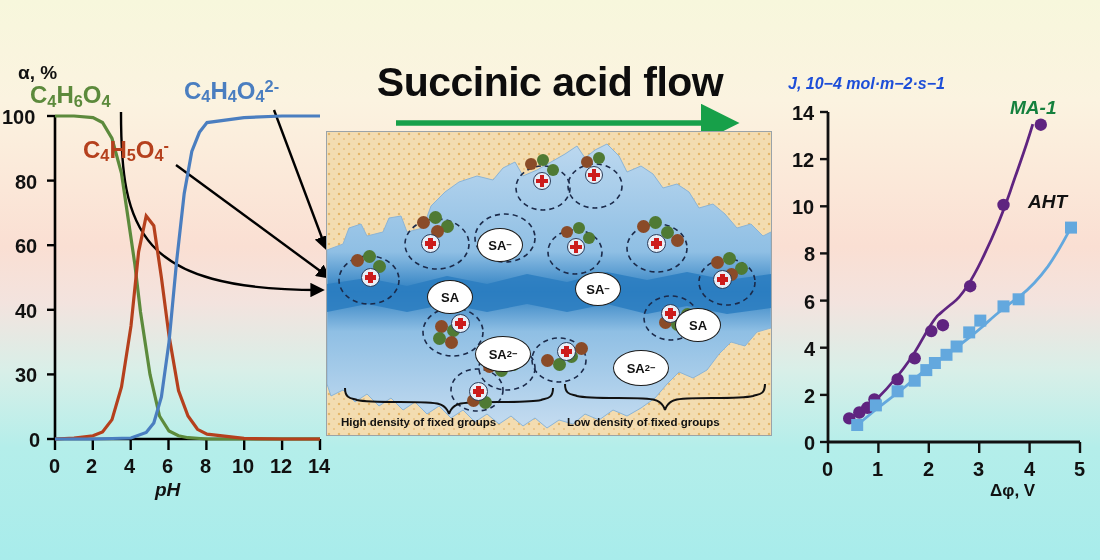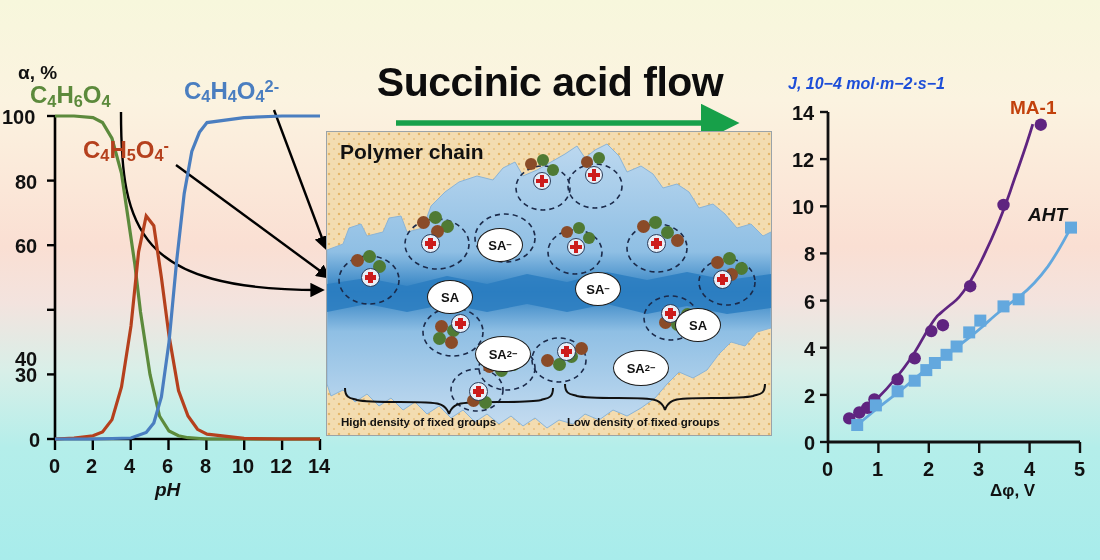--- a/index.html
+++ b/index.html
@@ -127,21 +127,21 @@
       </g>
 
       <path fill="none" stroke="#5c8a3c" stroke-width="3.2" d="M55,56 L74,56 L93,57.6 L102.5,62.5 L112,78.5 L121.5,113.4 L131,178 L134.8,204 L140.5,252 L150,314.4 L159.5,356 L169,371 L178.5,375.8 L188,377.7 L207,379 L244,379 L320,379"></path>
       <path fill="none" stroke="#b5401d" stroke-width="3.2" d="M55,379 L74,378 L93,375.8 L102.5,372 L112,359.6 L121.5,327 L131,265.9 L138.6,191.8 L146.2,156 L153.8,165.7 L161.4,217.5 L169,275.6 L178.5,330.5 L188,356 L197.5,369.3 L207,374.2 L244,378.4 L282,379 L320,379"></path>
       <path fill="none" stroke="#4a7ec0" stroke-width="3.2" d="M55,379 L93,379 L131,378 L146.2,372.5 L153.8,362.9 L161.4,337 L169,282.1 L176.6,201.5 L184.2,133.6 L191.8,91.5 L199.4,72.3 L207,62.6 L244,57.6 L282,56 L320,56"></path>
     </svg>
 
     <div class="txt tick-label" style="left:2px;top:47px;">100</div>
     <div class="txt tick-label" style="left:15px;top:112px;">80</div>
     <div class="txt tick-label" style="left:15px;top:176px;text-align:right;">60</div>
-    <div class="txt tick-label" style="left:15px;top:241px;margin-top:48px;">40</div>
+    <div class="txt tick-label" style="left:15px;top:241px;">40</div>
     <div class="txt tick-label" style="left:15px;top:305px;">30</div>
     <div class="txt tick-label" style="left:29px;top:370px;">0</div>
 
     <div class="txt tick-label" style="left:49px;top:396px;">0</div>
     <div class="txt tick-label" style="left:86px;top:396px;">2</div>
     <div class="txt tick-label" style="left:124px;top:396px;">4</div>
     <div class="txt tick-label" style="left:162px;top:396px;">6</div>
     <div class="txt tick-label" style="left:200px;top:396px;">8</div>
     <div class="txt tick-label" style="left:232px;top:396px;">10</div>
     <div class="txt tick-label" style="left:270px;top:396px;">12</div>
@@ -149,21 +149,20 @@
 
     <div class="txt axis-title" style="left:18px;top:3px;font-style:normal;">α, %</div>
     <div class="txt axis-title" style="left:155px;top:420px;">pH</div>
 
     <div class="txt species-label" style="left:30px;top:23px;color:#5c8a3c;">C<sub>4</sub>H<sub>6</sub>O<sub>4</sub></div>
     <div class="txt species-label" style="left:83px;top:77px;color:#b5401d;text-align:right;">C<sub>4</sub>H<sub>5</sub>O<sub>4</sub><sup>-</sup></div>
     <div class="txt species-label" style="left:184px;top:18px;color:#4a7ec0;">C<sub>4</sub>H<sub>4</sub>O<sub>4</sub><sup>2-</sup></div>
   </div>
 
   <div id="diagram">
-    <div id="polymer-chain-label">Polymer chain</div>
 
     <svg width="444" height="303">
       <defs>
         <linearGradient id="poreGrad" x1="0" y1="0" x2="0" y2="1">
           <stop offset="0%" stop-color="#bcd8ef"></stop>
           <stop offset="38%" stop-color="#8fbfe4"></stop>
           <stop offset="52%" stop-color="#2d7fc1"></stop>
           <stop offset="66%" stop-color="#8fbfe4"></stop>
           <stop offset="100%" stop-color="#c5dcf0"></stop>
         </linearGradient>
@@ -382,17 +381,17 @@
     <div class="txt tick-label" style="left:42px;top:389px;">0</div>
     <div class="txt tick-label" style="left:92px;top:389px;">1</div>
     <div class="txt tick-label" style="left:143px;top:389px;">2</div>
     <div class="txt tick-label" style="left:193px;top:389px;">3</div>
     <div class="txt tick-label" style="left:244px;top:389px;">4</div>
     <div class="txt tick-label" style="left:294px;top:389px;">5</div>
 
     <div class="txt" style="left:8px;top:6px;font-size:16px;font-weight:bold;font-style:italic;color:#1d4ed8;">J, 10−4 mol·m−2·s−1</div>
     <div class="txt" style="left:210px;top:412px;font-size:17px;font-weight:bold;color:#111;">Δφ, V</div>
 
-    <div class="txt" style="left:230px;top:28px;font-size:19px;font-weight:bold;color:#c2410c;">MA-1</div>
-    <div class="txt" style="left:248px;top:122px;font-size:19px;font-weight:bold;font-style:italic;color:#111;margin-top:13px;">AHT</div>
+    <div class="txt" style="left:230px;top:28px;font-size:19px;font-weight:bold;font-style:italic;color:#15803d;">MA-1</div>
+    <div class="txt" style="left:248px;top:122px;font-size:19px;font-weight:bold;font-style:italic;color:#111;">AHT</div>
   </div>
 
 </div>
 
 </body></html>

